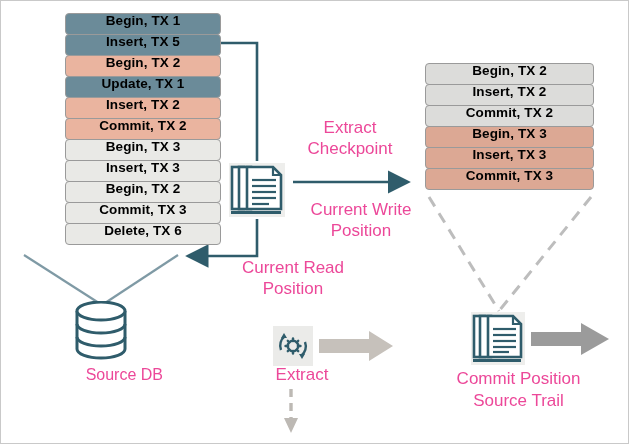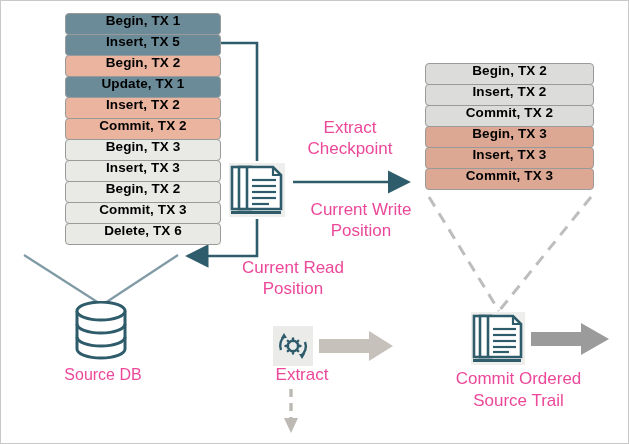--- a/index.html
+++ b/index.html
@@ -50,21 +50,21 @@
     position:absolute;
     color:#ec4899;
     font-size:17px;
     line-height:21px;
     text-align:center;
     white-space:pre-line;
   }
   #lbl-extract-checkpoint{left:284px;top:116px;width:130px;}
   #lbl-current-write{left:292px;top:198px;width:136px;}
   #lbl-current-read{left:222px;top:256px;width:140px;}
-  #lbl-source-db{left:42px;top:363px;width:120px;font-size:16px;}
+  #lbl-source-db{left:42px;top:363px;width:120px;font-size:16px;text-align:right;}
   #lbl-extract{left:246px;top:363px;width:110px;font-size:17px;}
   #lbl-commit-trail{left:430px;top:367px;width:175px;font-size:17px;line-height:22px;}
 
   
   .icon{position:absolute;}
   #icon-docs-center{left:228px;top:160px;width:56px;height:58px;}
   #icon-docs-right{left:470px;top:310px;width:54px;height:56px;}
   #icon-gear{left:272px;top:325px;width:40px;height:40px;}
   #icon-db{left:70px;top:300px;width:62px;height:60px;}
 </style>
@@ -259,16 +259,16 @@
   <div class="lbl" id="lbl-current-write">Current Write
 Position</div>
 
   <div class="lbl" id="lbl-current-read">Current Read
 Position</div>
 
   <div class="lbl" id="lbl-source-db">Source DB</div>
 
   <div class="lbl" id="lbl-extract">Extract</div>
 
-  <div class="lbl" id="lbl-commit-trail">Commit Ordered
+  <div class="lbl" id="lbl-commit-trail">Commit Position
 Source Trail</div>
 
 </div>
 
 </body></html>

